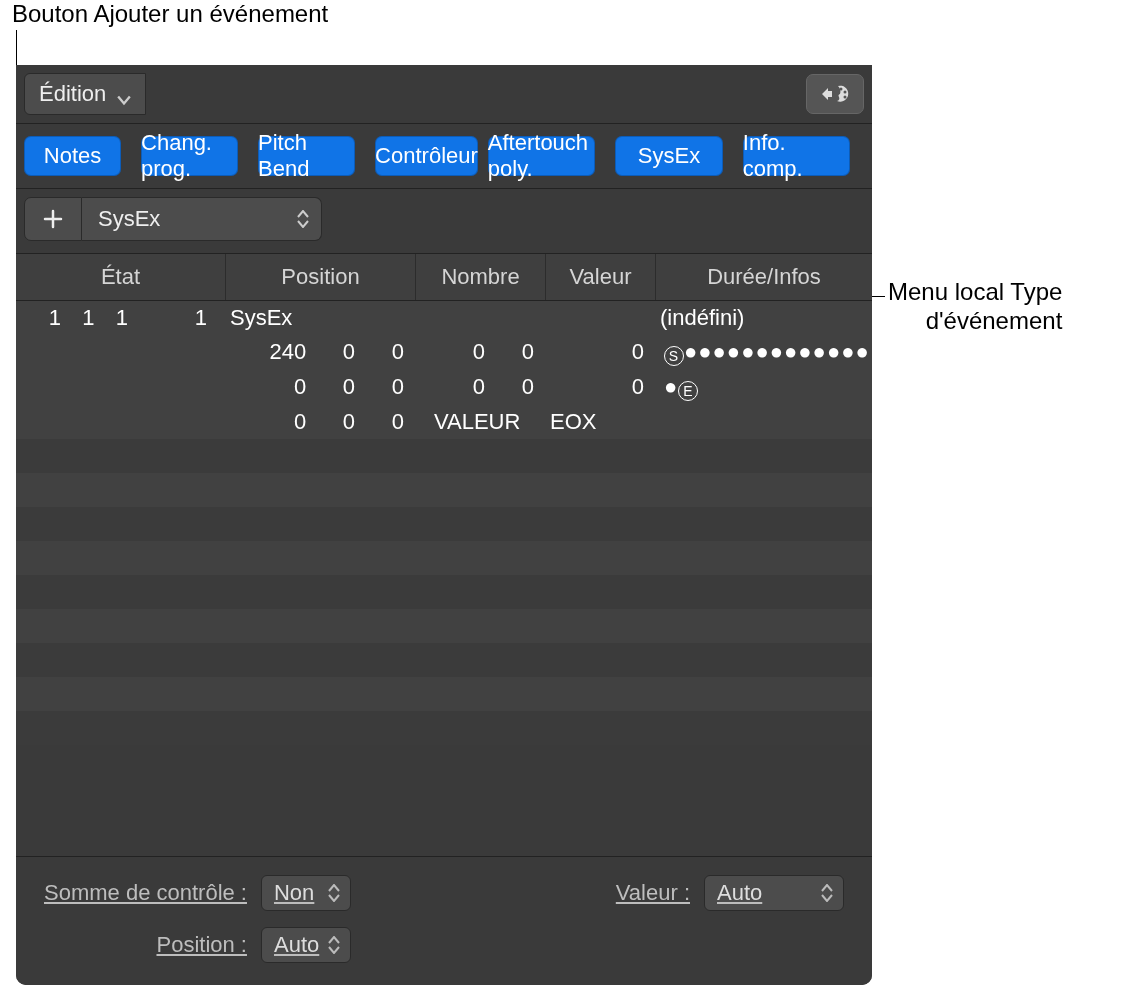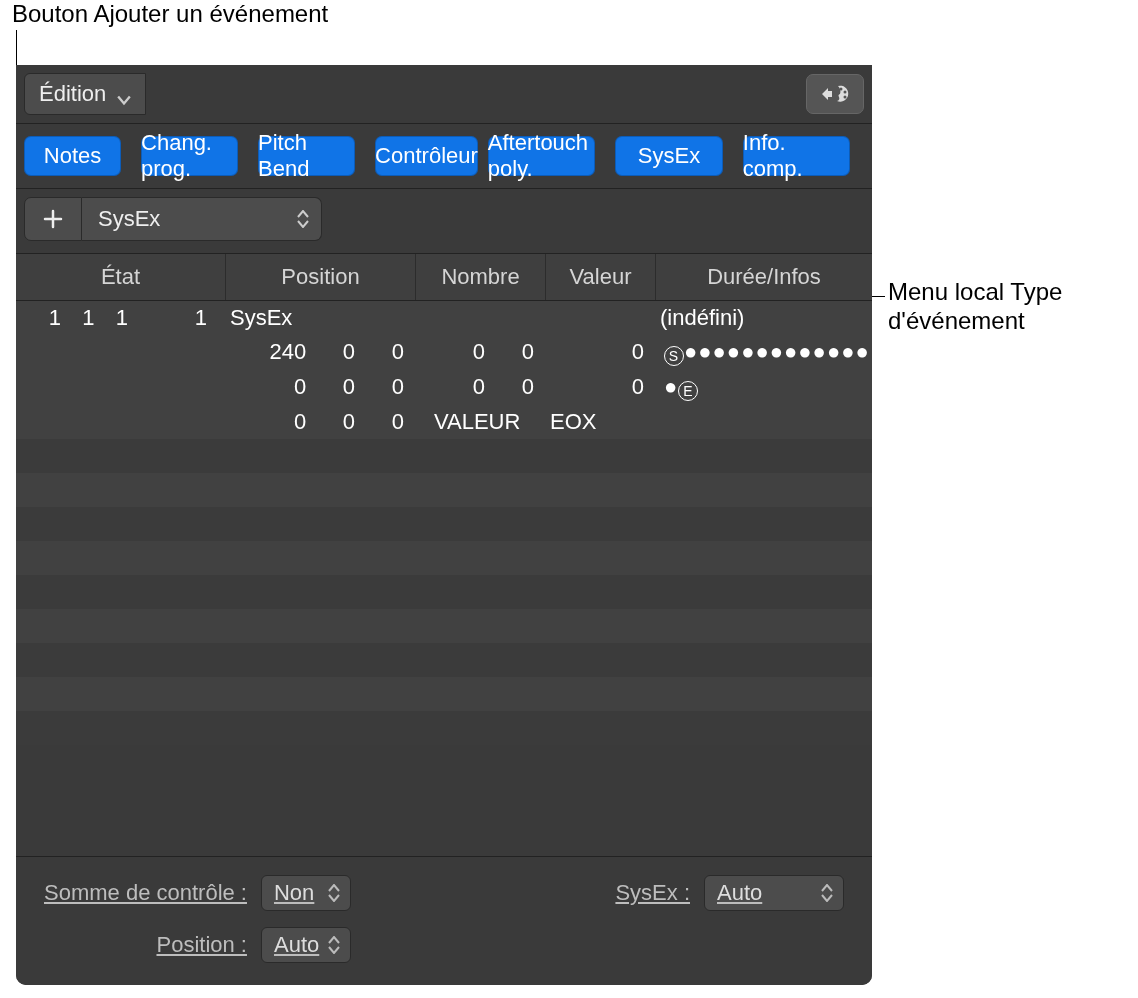--- a/index.html
+++ b/index.html
@@ -18,20 +18,21 @@
     font-size: 24px;
     color: #000;
   }
   .callout-right {
     position: absolute;
     left: 888px;
     top: 278px;
     font-size: 24px;
     color: #000;
     line-height: 1.2;
+    text-align: right;
   }
   .callout-line-top {
     position: absolute;
     left: 16px;
     top: 30px;
     width: 1px;
     height: 254px;
     background: #000;
   }
   .callout-line-right {
@@ -333,21 +334,21 @@
       <span class="updown">
         <svg viewBox="0 0 12 8">
             <path d="M1 7 L6 1 L11 7" fill="none" stroke="#bbb" stroke-width="2"></path>
           </svg>
         <svg viewBox="0 0 12 8">
             <path d="M1 1 L6 7 L11 1" fill="none" stroke="#bbb" stroke-width="2"></path>
           </svg>
       </span>
     </div>
     <div></div>
-    <div class="ftr-label">SysEx :</div>
+    <div class="ftr-label">Valeur :</div>
     <div class="mini-select wide">
       <span>Auto</span>
       <span class="updown">
         <svg viewBox="0 0 12 8">
             <path d="M1 7 L6 1 L11 7" fill="none" stroke="#bbb" stroke-width="2"></path>
           </svg>
         <svg viewBox="0 0 12 8">
             <path d="M1 1 L6 7 L11 1" fill="none" stroke="#bbb" stroke-width="2"></path>
           </svg>
       </span>

